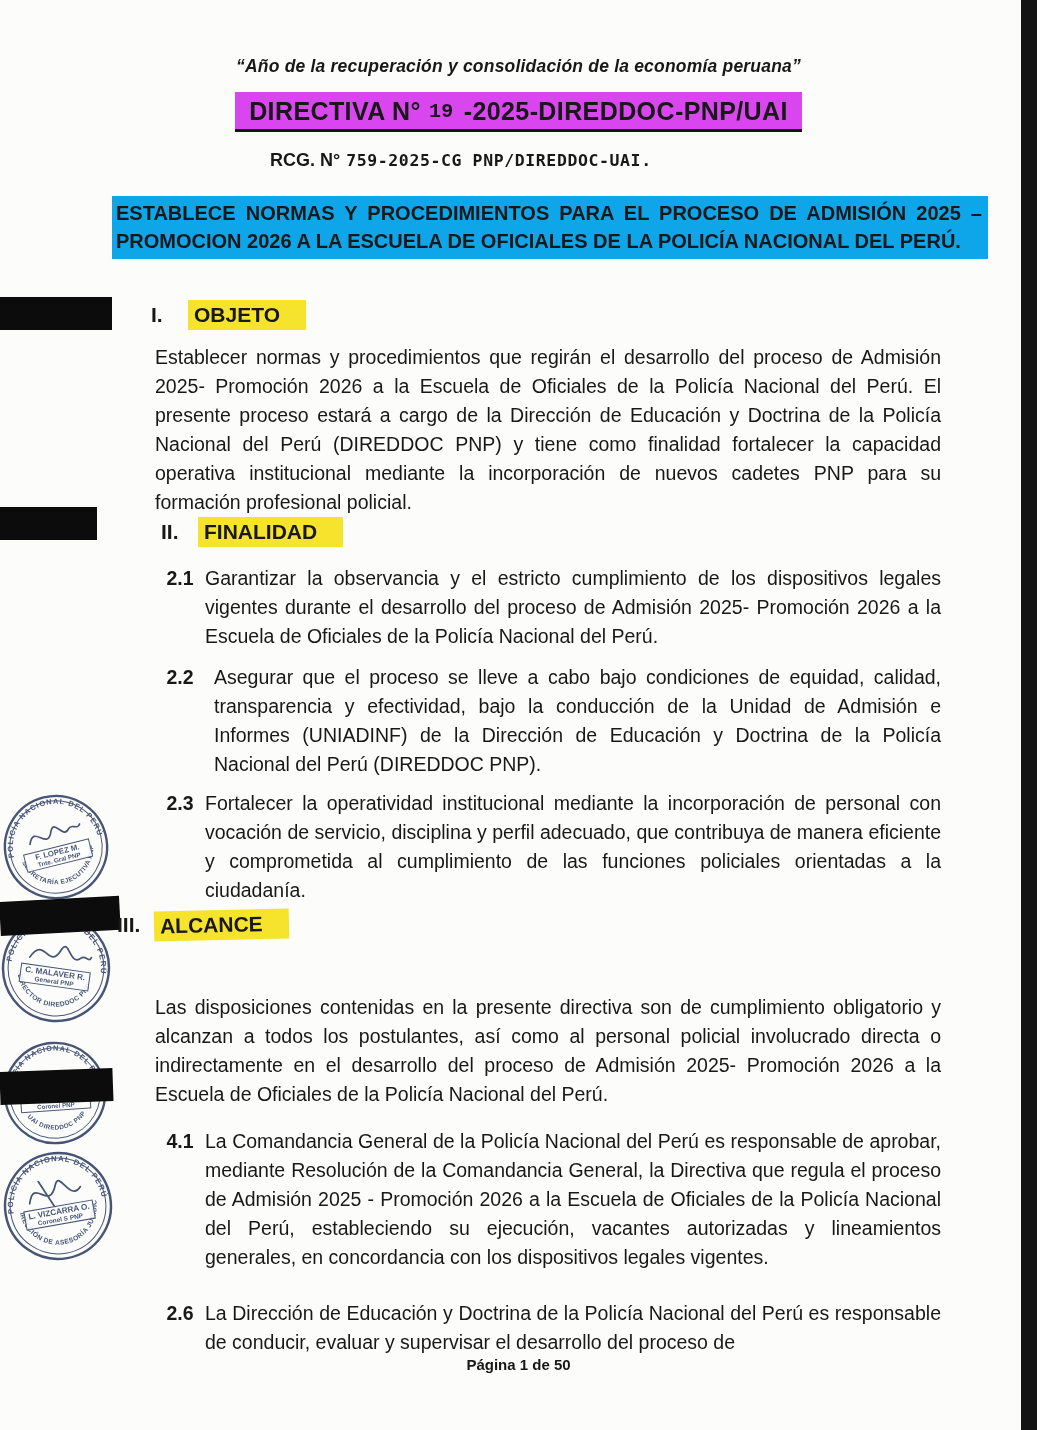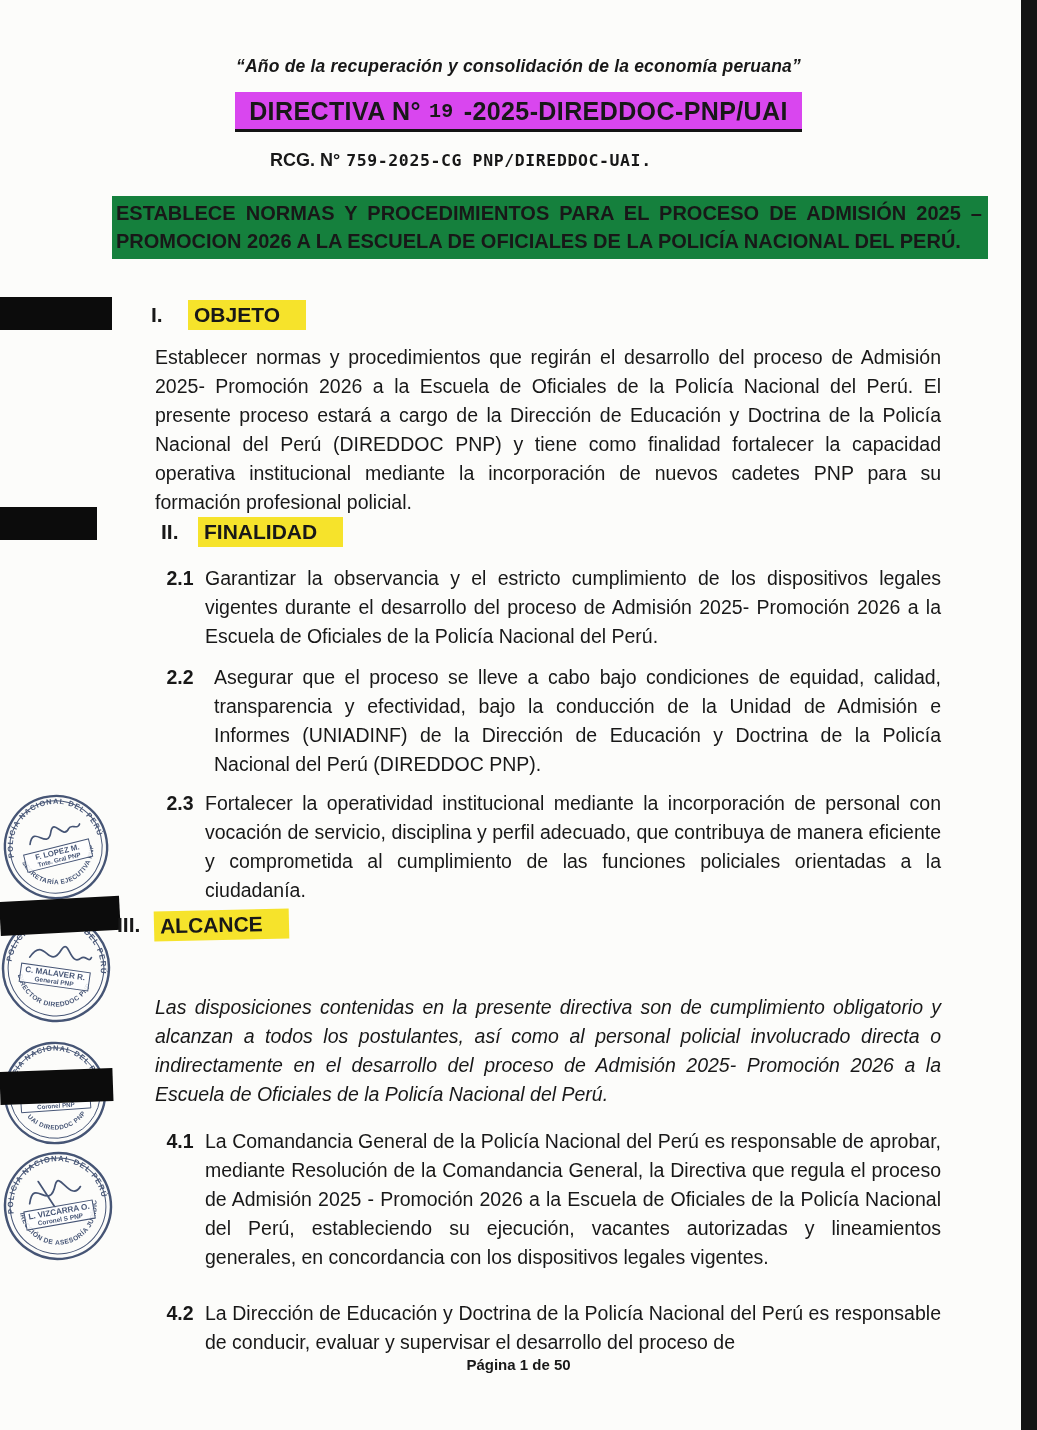--- a/index.html
+++ b/index.html
@@ -36,21 +36,21 @@
     position:relative;top:-3px;
   }
   .rcg{top:150px;left:250px;font-size:18px;font-weight:bold;white-space:nowrap;margin-left:20px;}
   .rcg-value{
     font-family:"DejaVu Sans Mono",monospace;
     font-size:16.5px;font-weight:bold;letter-spacing:.6px;
     margin-left:6px;
   }
   .intro{
     top:196px;left:112px;width:866px;
-    background:#15803d;
+    background:#0ea5e9;
     font-weight:bold;font-size:20px;line-height:28px;
     text-align:justify;
     padding:3px 6px 4px 4px;
   }
   
   .sec-head{font-size:21px;font-weight:bold;white-space:nowrap;}
   .sec-num{display:inline-block;min-width:37px;}
   .sec-title{
     background:#f6e32b;
     padding:3px 26px 3px 6px;
@@ -136,30 +136,30 @@
 
   <div class="abs item" style="top:789px;left:155px;width:786px;">
     <span class="item-num">2.3</span>
     <span class="item-text">Fortalecer la operatividad institucional mediante la incorporación de personal con vocación de servicio, disciplina y perfil adecuado, que contribuya de manera eficiente y comprometida al cumplimiento de las funciones policiales orientadas a la ciudadanía.</span>
   </div>
 
   <div class="abs sec-head" style="top:910px;left:117px;z-index:8;">
     <span class="sec-num">III.</span><span class="sec-title slant">ALCANCE</span>
   </div>
 
-  <div class="abs para" style="top:993px;left:155px;width:786px;font-style:italic;">Las disposiciones contenidas en la presente directiva son de cumplimiento obligatorio y alcanzan a todos los postulantes, así como al personal policial involucrado directa o indirectamente en el desarrollo del proceso de Admisión 2025- Promoción 2026 a la Escuela de Oficiales de la Policía Nacional del Perú.</div>
+  <div class="abs para" style="top:993px;left:155px;width:786px;">Las disposiciones contenidas en la presente directiva son de cumplimiento obligatorio y alcanzan a todos los postulantes, así como al personal policial involucrado directa o indirectamente en el desarrollo del proceso de Admisión 2025- Promoción 2026 a la Escuela de Oficiales de la Policía Nacional del Perú.</div>
 
 
   <div class="abs item" style="top:1127px;left:155px;width:786px;">
     <span class="item-num">4.1</span>
     <span class="item-text">La Comandancia General de la Policía Nacional del Perú es responsable de aprobar, mediante Resolución de la Comandancia General, la Directiva que regula el proceso de Admisión 2025 - Promoción 2026 a la Escuela de Oficiales de la Policía Nacional del Perú, estableciendo su ejecución, vacantes autorizadas y lineamientos generales, en concordancia con los dispositivos legales vigentes.</span>
   </div>
 
   <div class="abs item" style="top:1299px;left:155px;width:786px;">
-    <span class="item-num">4.2</span>
+    <span class="item-num">2.6</span>
     <span class="item-text">La Dirección de Educación y Doctrina de la Policía Nacional del Perú es responsable de conducir, evaluar y supervisar el desarrollo del proceso de</span>
   </div>
 
   <div class="abs footer">Página 1 de 50</div>
 
   <svg class="stamp" style="left:2px;top:793px;transform:rotate(-14deg);" width="108" height="108" viewBox="0 0 110 110">
     <defs>
       <path id="arcT0" d="M 11,55 A 44,44 0 0 1 99,55"></path>
       <path id="arcB0" d="M 17,55 A 38,38 0 0 0 93,55"></path>
     </defs>

